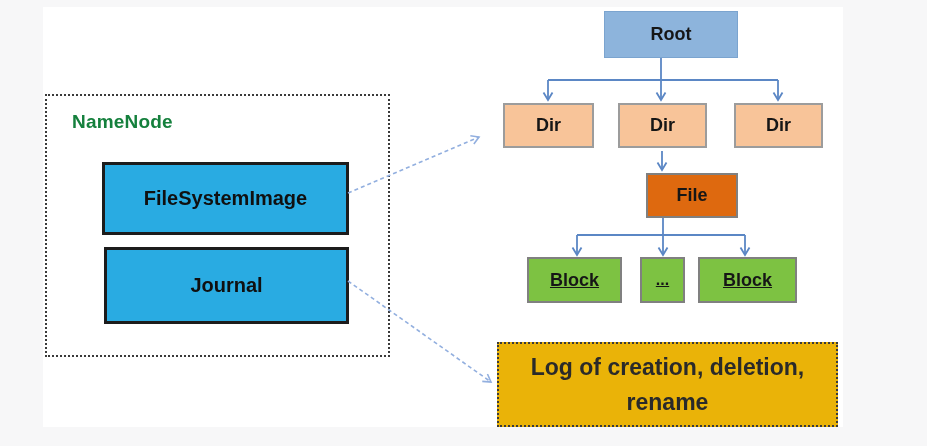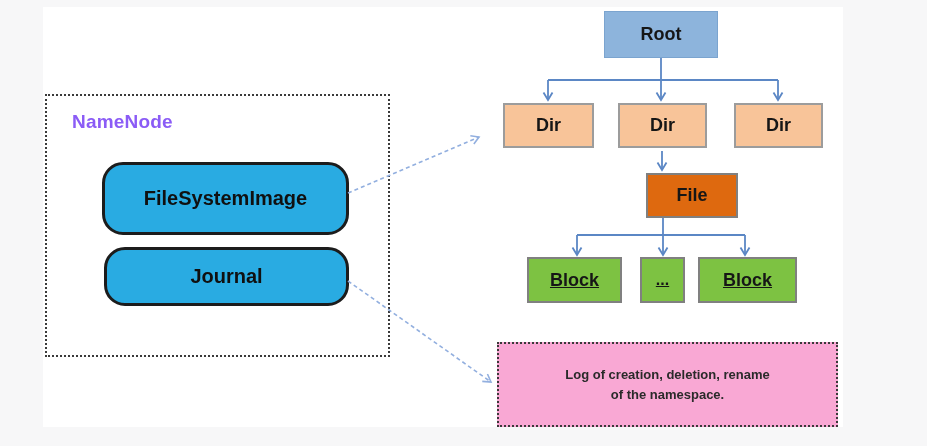--- a/index.html
+++ b/index.html
@@ -22,48 +22,48 @@
   
   .dashed-box{
     border:2px dotted #3a3a3a;
     background:#ffffff;
     z-index:2;
   }
   .group-title{
     position:absolute;
     font-weight:bold;
     font-size:19px;
-    color:#8b5cf6;
+    color:#15803d;
     letter-spacing:.2px;
   }
   
   .component{
     background:var(--component-fill);
     border:3px solid #1c1c1c;
-    border-radius:21px;
+    border-radius:0;
     display:flex;align-items:center;justify-content:center;
     font-weight:bold;font-size:20px;color:#101010;
     z-index:2;
   }
   
   .tnode{
     display:flex;align-items:center;justify-content:center;
     font-weight:bold;font-size:18px;color:#161616;
     z-index:2;
   }
   .root-node{background:var(--root-fill);border:1px solid var(--root-border);}
   .dir-node{background:var(--dir-fill);border:2px solid var(--dir-border);text-align:center;}
   .file-node{background:var(--file-fill);border:2px solid var(--node-border);margin-left:28px;}
   .block-node{background:var(--block-fill);border:2px solid var(--node-border);text-decoration:underline;}
   
   .note-box{
     border:2px dotted #3a3a3a;
-    background:#f9a8d4;
+    background:#eab308;
     display:flex;flex-direction:column;align-items:center;justify-content:center;
-    font-weight:bold;font-size:13px;color:#2a2a2a;
+    font-weight:bold;font-size:23px;color:#2a2a2a;
     line-height:1.5;text-align:center;
     z-index:2;
   }
   
   #connectors{
     position:absolute;left:0;top:0;width:927px;height:446px;
     z-index:3;pointer-events:none;
   }
   .tree-line{stroke:var(--tree-arrow);stroke-width:1.8;fill:none;}
   .link-line{stroke:var(--link-arrow);stroke-width:1.6;fill:none;stroke-dasharray:4 3;}
@@ -74,26 +74,26 @@
 <body>
 
 <div id="stage">
   <div id="canvas">
 
     <div class="abs dashed-box" style="left:2px;top:87px;width:345px;height:263px;">
       <div class="group-title" style="left:25px;top:15px;">NameNode</div>
       <div class="abs component" style="left:55px;top:66px;width:247px;height:73px;">
         <span>FileSystemImage</span>
       </div>
-      <div class="abs component" style="left:57px;top:151px;width:245px;height:59px;text-align:right;">
+      <div class="abs component" style="left:57px;top:151px;width:245px;height:77px;text-align:right;">
         <span>Journal</span>
       </div>
     </div>
 
-    <div class="abs tnode root-node" style="left:561px;top:4px;width:114px;height:47px;">
+    <div class="abs tnode root-node" style="left:561px;top:4px;width:134px;height:47px;">
       <span>Root</span>
     </div>
 
     <div class="abs tnode dir-node" style="left:460px;top:96px;width:91px;height:45px;">
       <span>Dir</span>
     </div>
     <div class="abs tnode dir-node" style="left:575px;top:96px;width:89px;height:45px;">
       <span>Dir</span>
     </div>
     <div class="abs tnode dir-node" style="left:691px;top:96px;width:89px;height:45px;">
@@ -109,21 +109,20 @@
     </div>
     <div class="abs tnode block-node" style="left:597px;top:250px;width:45px;height:46px;font-size:16px;">
       <span>...</span>
     </div>
     <div class="abs tnode block-node" style="left:655px;top:250px;width:99px;height:46px;">
       <span>Block</span>
     </div>
 
     <div class="abs note-box" style="left:454px;top:335px;width:341px;height:85px;">
       <span>Log of creation,  deletion,  rename</span>
-      <span>of the namespace.</span>
     </div>
   </div>
 
   <svg id="connectors" viewBox="0 0 927 446" xmlns="http://www.w3.org/2000/svg">
     <defs>
       <marker id="arrow-tree" markerUnits="userSpaceOnUse" markerWidth="12" markerHeight="12" refX="9" refY="5.5" orient="auto">
         <path class="tree-head" d="M1.5,1 L9,5.5 L1.5,10"></path>
       </marker>
       <marker id="arrow-link" markerUnits="userSpaceOnUse" markerWidth="12" markerHeight="12" refX="9" refY="5.5" orient="auto">
         <path class="link-head" d="M1.5,1 L9,5.5 L1.5,10"></path>

